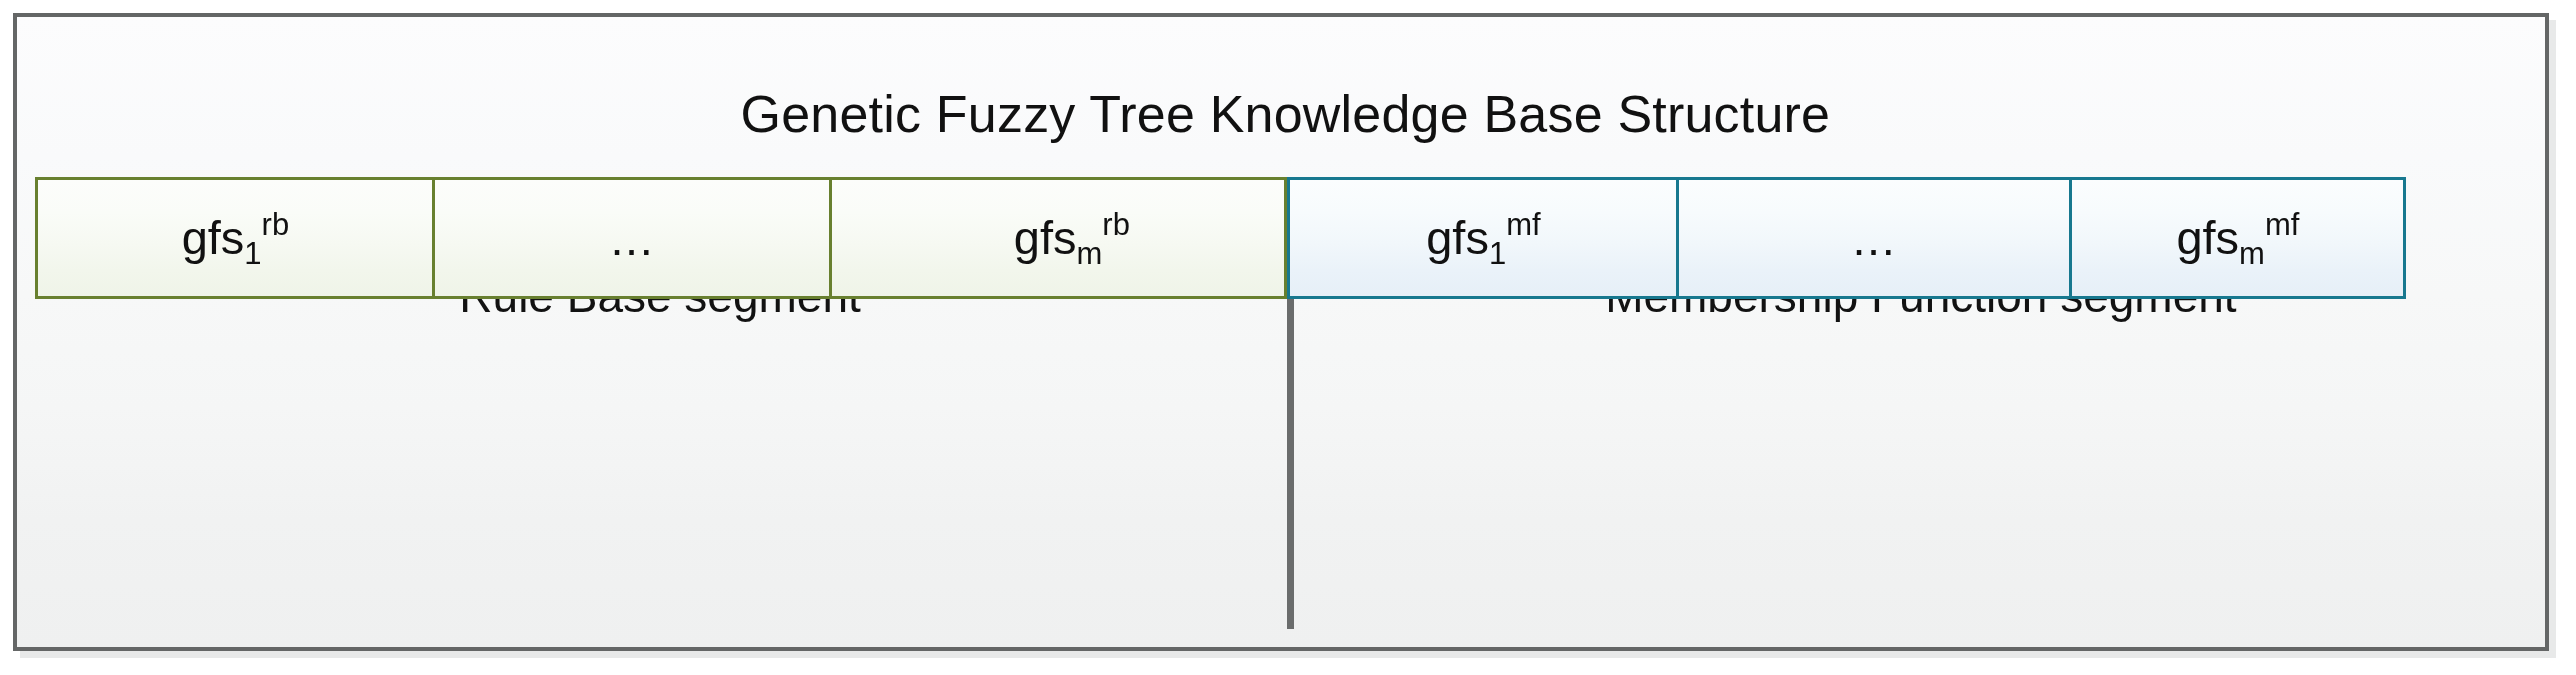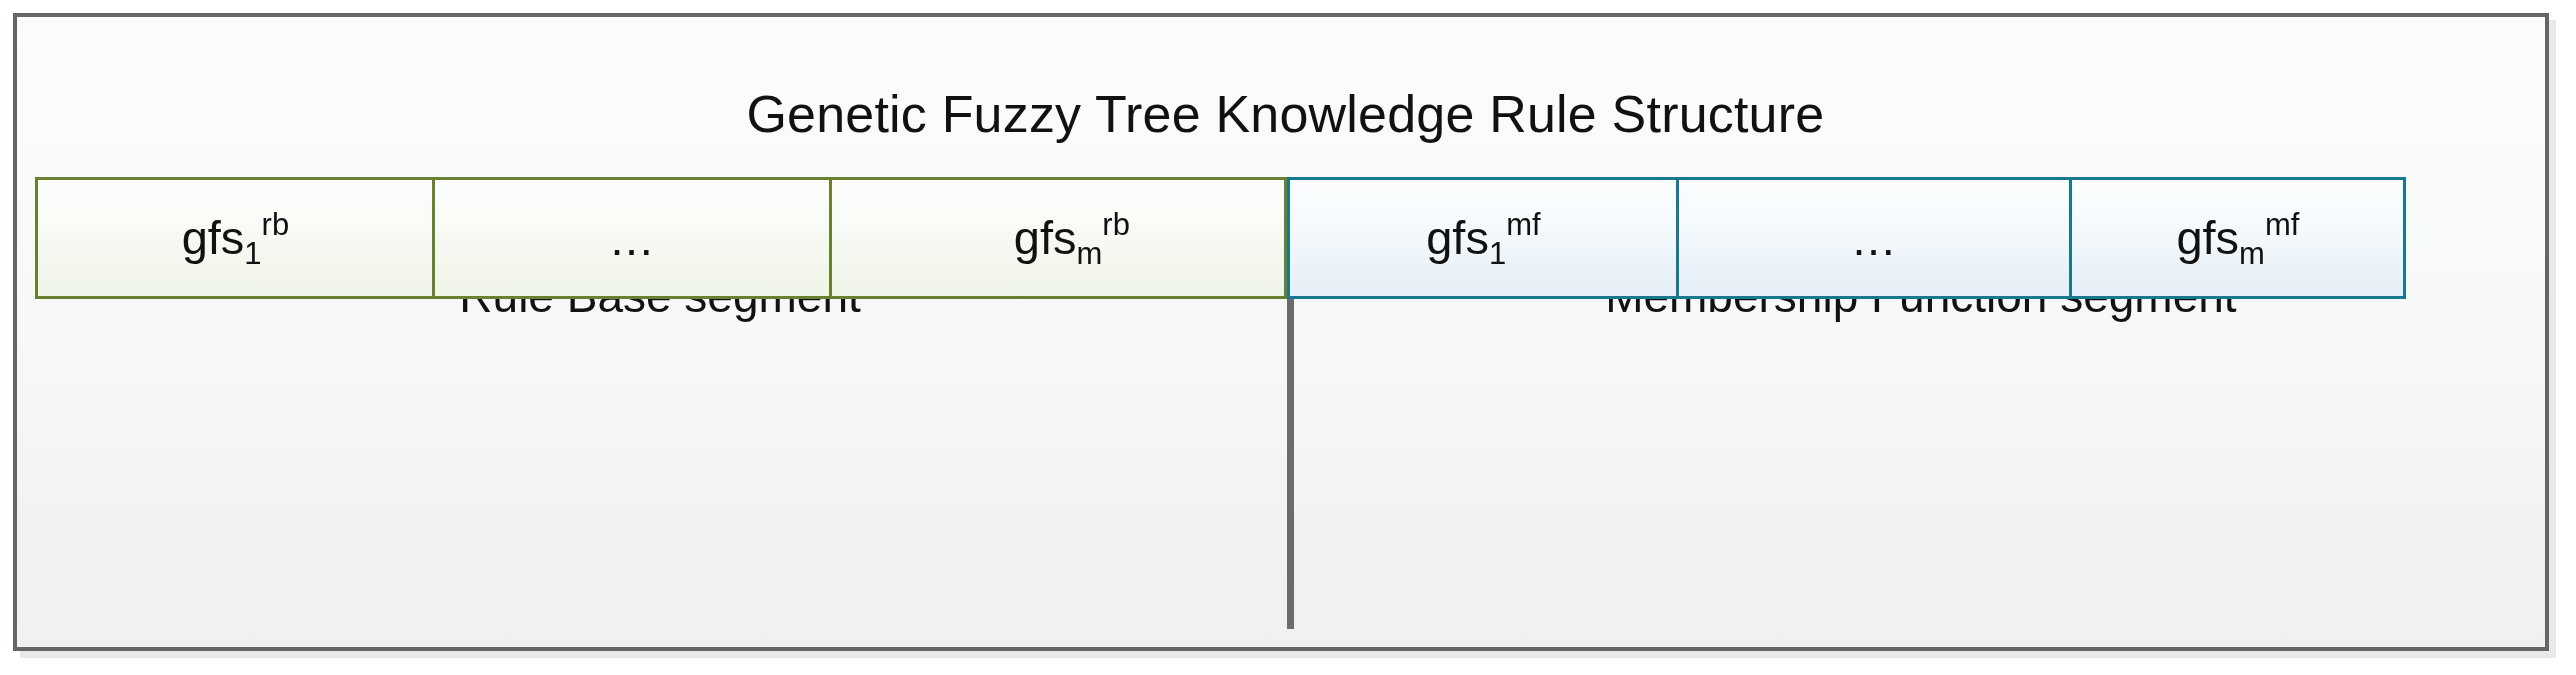--- a/index.html
+++ b/index.html
@@ -177,21 +177,21 @@
 </head>
 <body>
 
 <div id="canvas">
 
   <div class="panel-shadow"></div>
 
   <div class="panel">
     <div class="stage">
 
-      <div class="title">Genetic Fuzzy Tree Knowledge Rule Structure</div>
+      <div class="title">Genetic Fuzzy Tree Knowledge Base Structure</div>
 
       <div class="mid-divider"></div>
 
       <div class="seg-caption rb">Rule Base segment</div>
       <div class="seg-caption mf">Membership Function segment</div>
 
       <div class="strip">
 
         <div class="seg rb">
 

